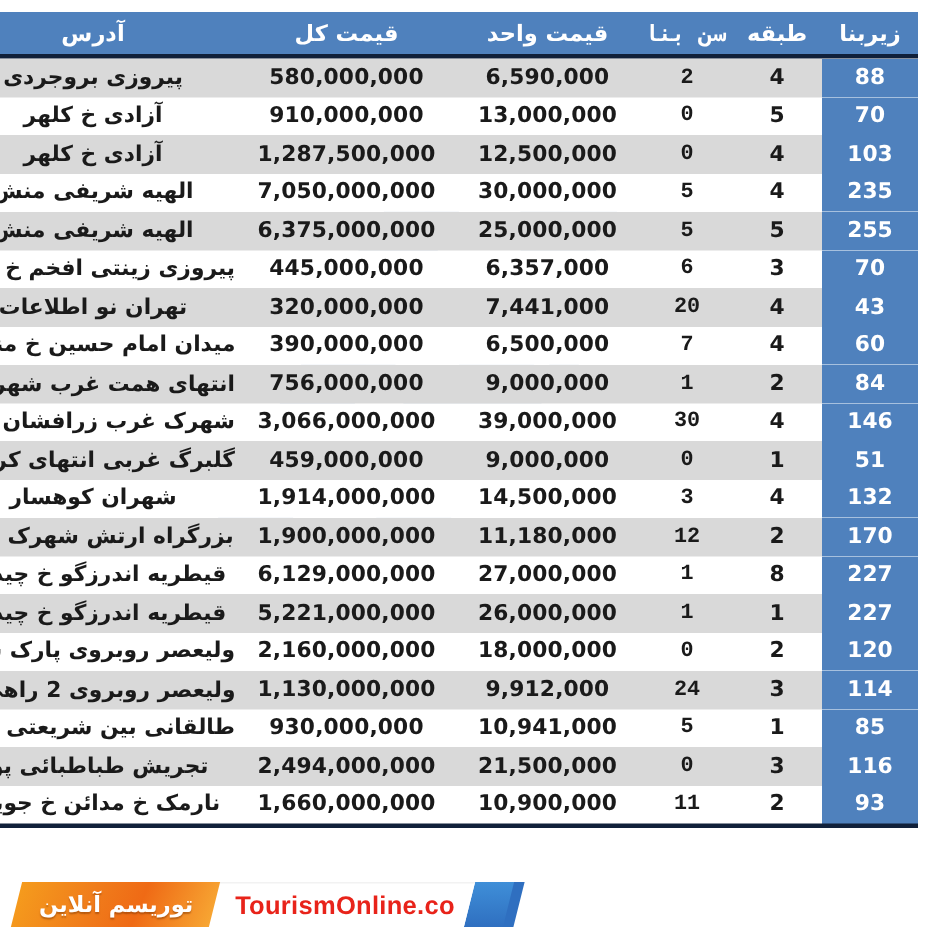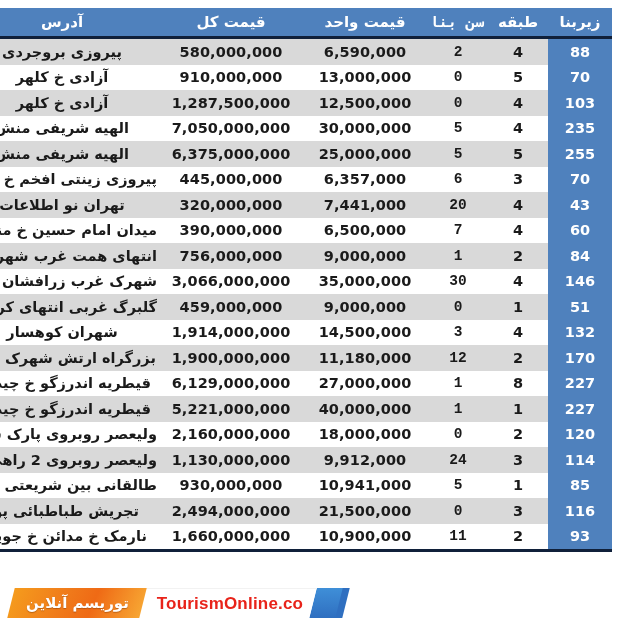--- a/index.html
+++ b/index.html
@@ -260,21 +260,21 @@
             <td class="col-floor">2</td>
             <td class="col-age">1</td>
             <td class="col-unit">9,000,000</td>
             <td class="col-total">756,000,000</td>
             <td class="col-addr">انتهای همت غرب شهرک شهید باقری</td>
           </tr>
           <tr class="even">
             <td class="col-area">146</td>
             <td class="col-floor">4</td>
             <td class="col-age">30</td>
-            <td class="col-unit">35,000,000</td>
+            <td class="col-unit">39,000,000</td>
             <td class="col-total">3,066,000,000</td>
             <td class="col-addr">شهرک غرب زرافشان جنوبی</td>
           </tr>
           <tr class="odd">
             <td class="col-area">51</td>
             <td class="col-floor">1</td>
             <td class="col-age">0</td>
             <td class="col-unit">9,000,000</td>
             <td class="col-total">459,000,000</td>
             <td class="col-addr">گلبرگ غربی انتهای کرمان جنوبی</td>
@@ -300,21 +300,21 @@
             <td class="col-floor">8</td>
             <td class="col-age">1</td>
             <td class="col-unit">27,000,000</td>
             <td class="col-total">6,129,000,000</td>
             <td class="col-addr">قیطریه اندرزگو خ چیذری</td>
           </tr>
           <tr class="odd">
             <td class="col-area">227</td>
             <td class="col-floor">1</td>
             <td class="col-age">1</td>
-            <td class="col-unit">40,000,000</td>
+            <td class="col-unit">26,000,000</td>
             <td class="col-total">5,221,000,000</td>
             <td class="col-addr">قیطریه اندرزگو خ چیذری</td>
           </tr>
           <tr class="even">
             <td class="col-area">120</td>
             <td class="col-floor">2</td>
             <td class="col-age">0</td>
             <td class="col-unit">18,000,000</td>
             <td class="col-total">2,160,000,000</td>
             <td class="col-addr">ولیعصر روبروی پارک ساعی</td>

